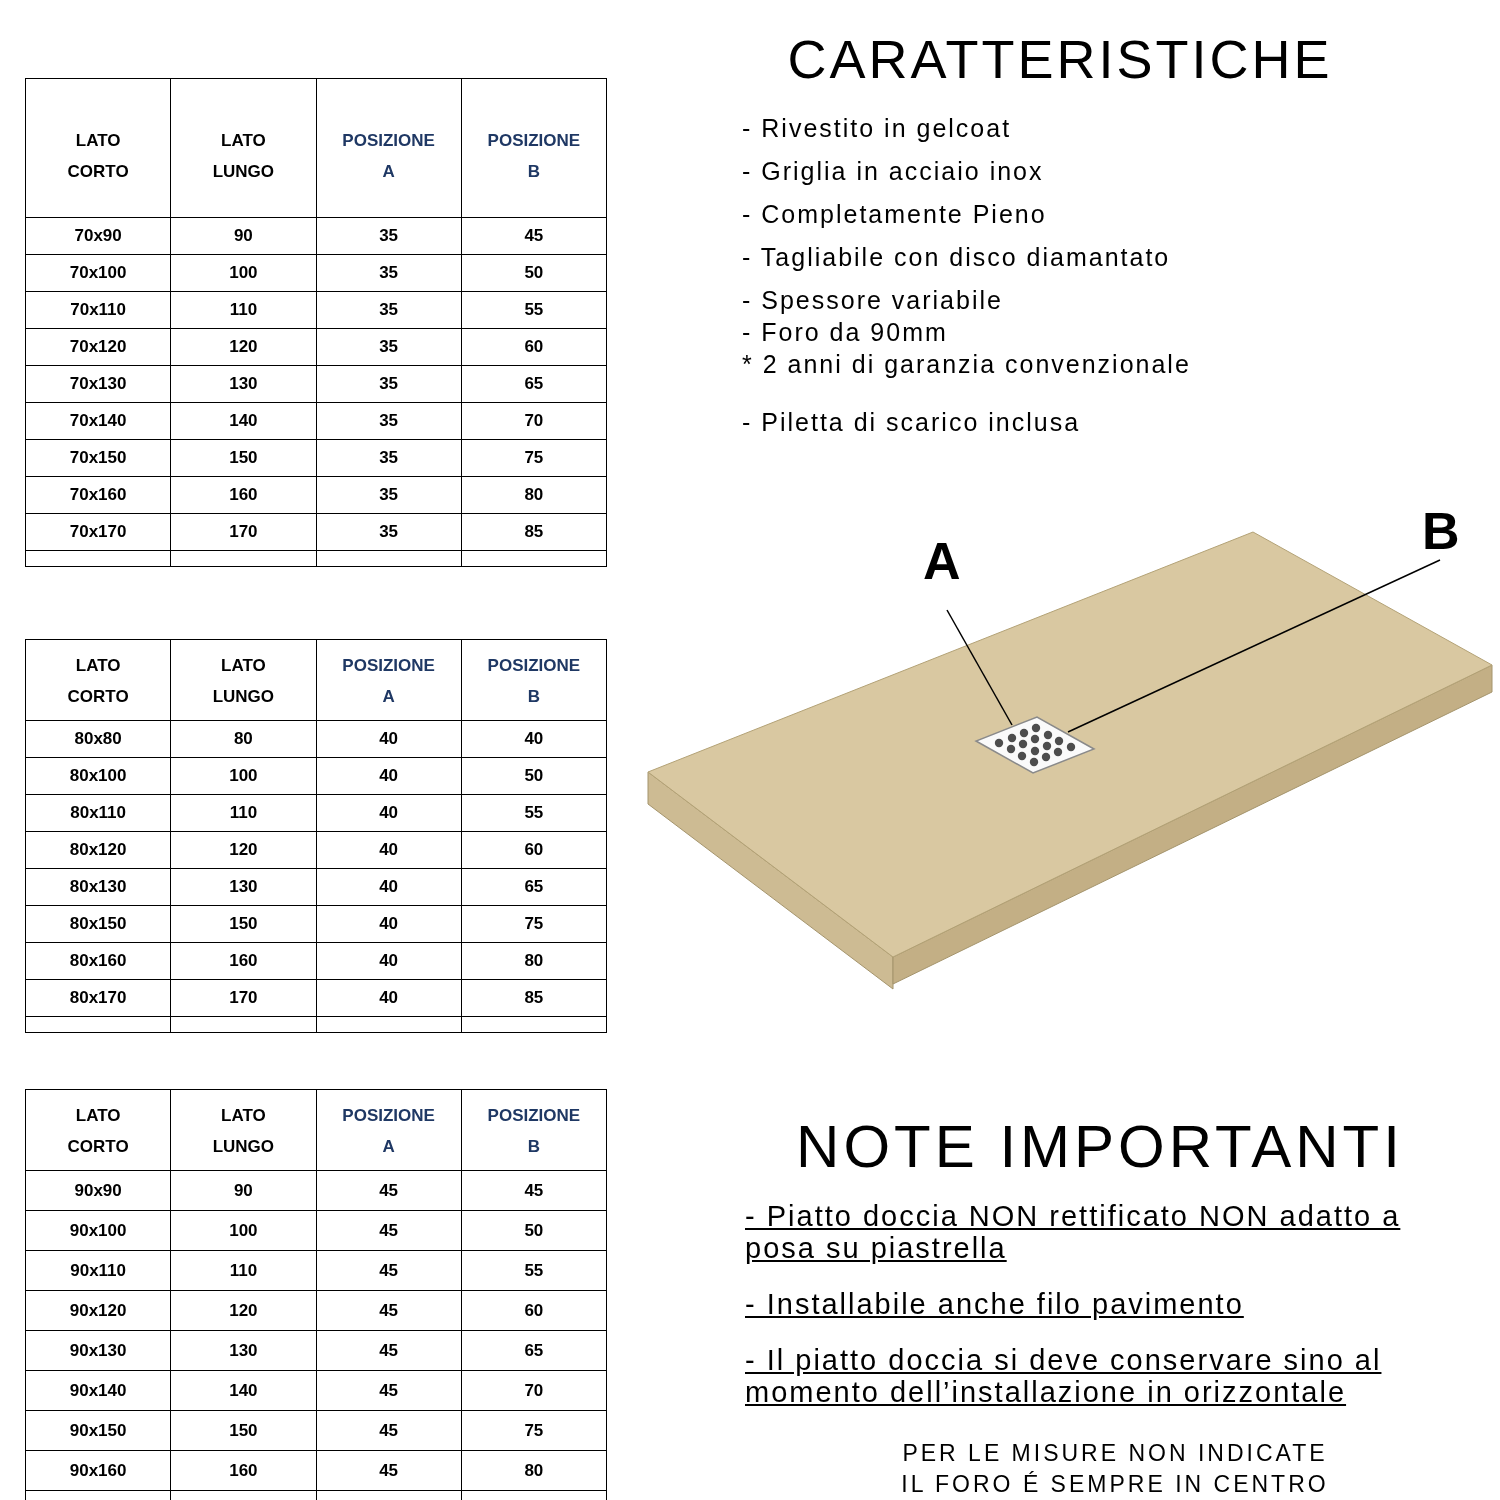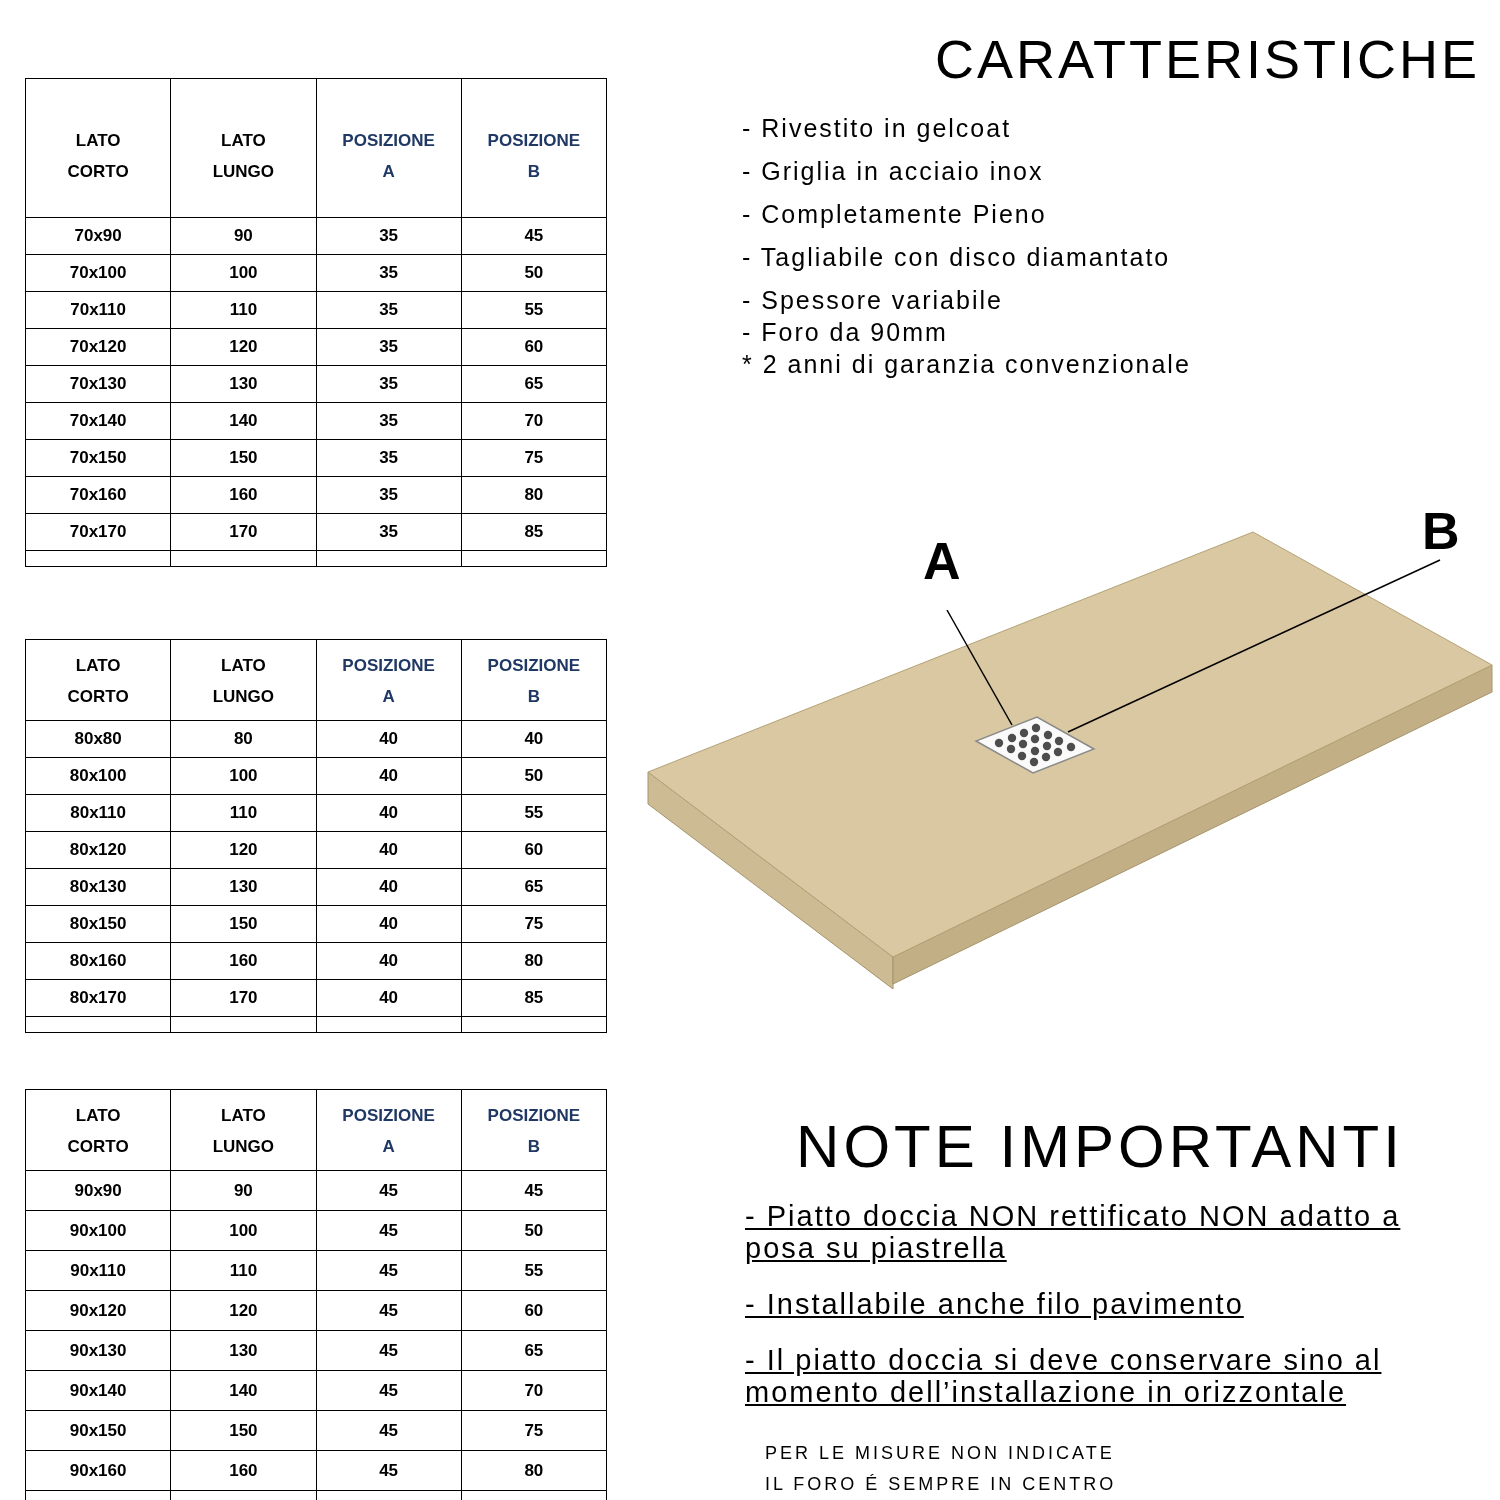--- a/index.html
+++ b/index.html
@@ -13,38 +13,38 @@
   table.t2{margin-bottom:56px;}
   .data-table th,.data-table td{border:1px solid #000;text-align:center;vertical-align:middle;font-weight:700;background:#fff;}
   .data-table th{font-size:17px;padding:10px 0 8px;}
   .data-table th div{line-height:31px;}
   table.tall-header th{padding:46px 0 30px;}
   .data-table td{font-size:17px;height:34px;}
   table.t3 td{height:37px;}
   tr.spacer td{height:13px;}
 
   
-  .char-title{position:absolute;left:640px;top:28px;width:840px;text-align:right;font-size:54px;letter-spacing:3px;font-weight:400;white-space:nowrap;}
+  .char-title{position:absolute;left:640px;top:28px;width:840px;text-align:center;font-size:54px;letter-spacing:3px;font-weight:400;white-space:nowrap;}
   .char-list{position:absolute;left:742px;top:114px;}
   .char-item{font-size:25px;letter-spacing:2px;line-height:28px;margin-bottom:15px;white-space:nowrap;}
   .char-item:nth-child(n+5){margin-bottom:4px;}
   .char-footnote{position:absolute;left:742px;top:408px;font-size:25px;letter-spacing:2px;}
 
   
   .diagram{position:absolute;left:640px;top:505px;width:860px;height:515px;}
   .tray-svg{position:absolute;left:0;top:15px;}
   .diagram-label{position:absolute;font-size:52px;font-weight:700;line-height:1;}
   .label-a{left:283px;top:30px;}
   .label-b{left:782px;top:0px;}
 
   
   .note-title{position:absolute;left:700px;top:1112px;width:800px;text-align:center;font-size:60px;letter-spacing:4px;font-weight:400;white-space:nowrap;}
   .note-list{position:absolute;left:745px;top:1200px;width:735px;}
   .note-item{font-size:29px;letter-spacing:2px;line-height:32px;margin-bottom:24px;text-decoration:underline;}
-  .note-footer{position:absolute;left:765px;top:1438px;width:700px;text-align:left;font-size:18px;letter-spacing:3px;line-height:31px;}
+  .note-footer{position:absolute;left:765px;top:1438px;width:700px;text-align:center;font-size:23px;letter-spacing:3px;line-height:31px;}
 </style>
 </head>
 <body>
 
 <div class="page">
 
   <div class="tables-col">
     <table class="data-table t1 tall-header" data-table="tables.0">
         <thead>
           <tr>
@@ -290,20 +290,21 @@
   <div class="char-title">CARATTERISTICHE</div>
   <div class="char-list">
       <div class="char-item">- Rivestito in gelcoat</div>
       <div class="char-item">- Griglia in acciaio inox</div>
       <div class="char-item">- Completamente Pieno</div>
       <div class="char-item">- Tagliabile con disco diamantato</div>
       <div class="char-item">- Spessore variabile</div>
       <div class="char-item">- Foro da 90mm</div>
       <div class="char-item">* 2 anni di garanzia convenzionale</div>
     </div>
+  <div class="char-footnote">- Piletta di scarico inclusa</div>
 
   <div class="diagram">
     <svg class="tray-svg" width="860" height="500" viewBox="0 0 860 500">
       <polygon points="8,252 253,437 253,469 8,284" stroke="#a4946c" stroke-width="1" fill="#cdbb93"></polygon>
       <polygon points="253,437 852,145 852,172 253,464" stroke="#a4946c" stroke-width="1" fill="#c3af85"></polygon>
       <polygon points="8,252 613,12 852,145 253,437" stroke="#b3a276" stroke-width="1" fill="#d9c8a1"></polygon>
       <line x1="307" y1="90" x2="372" y2="205" stroke="#000000" stroke-width="1.5"></line>
       <line x1="800" y1="40" x2="428" y2="212" stroke="#000000" stroke-width="1.5"></line>
       <polygon points="454,229 397,197 336,221 393,253" stroke="#8a8a8a" stroke-width="1.5" fill="#fafafa"></polygon>
       <g fill="#4d4d4d">

